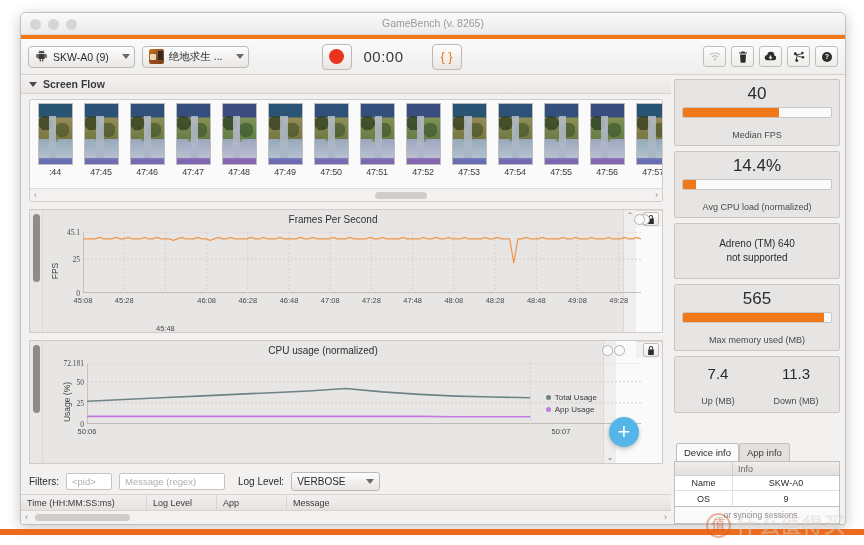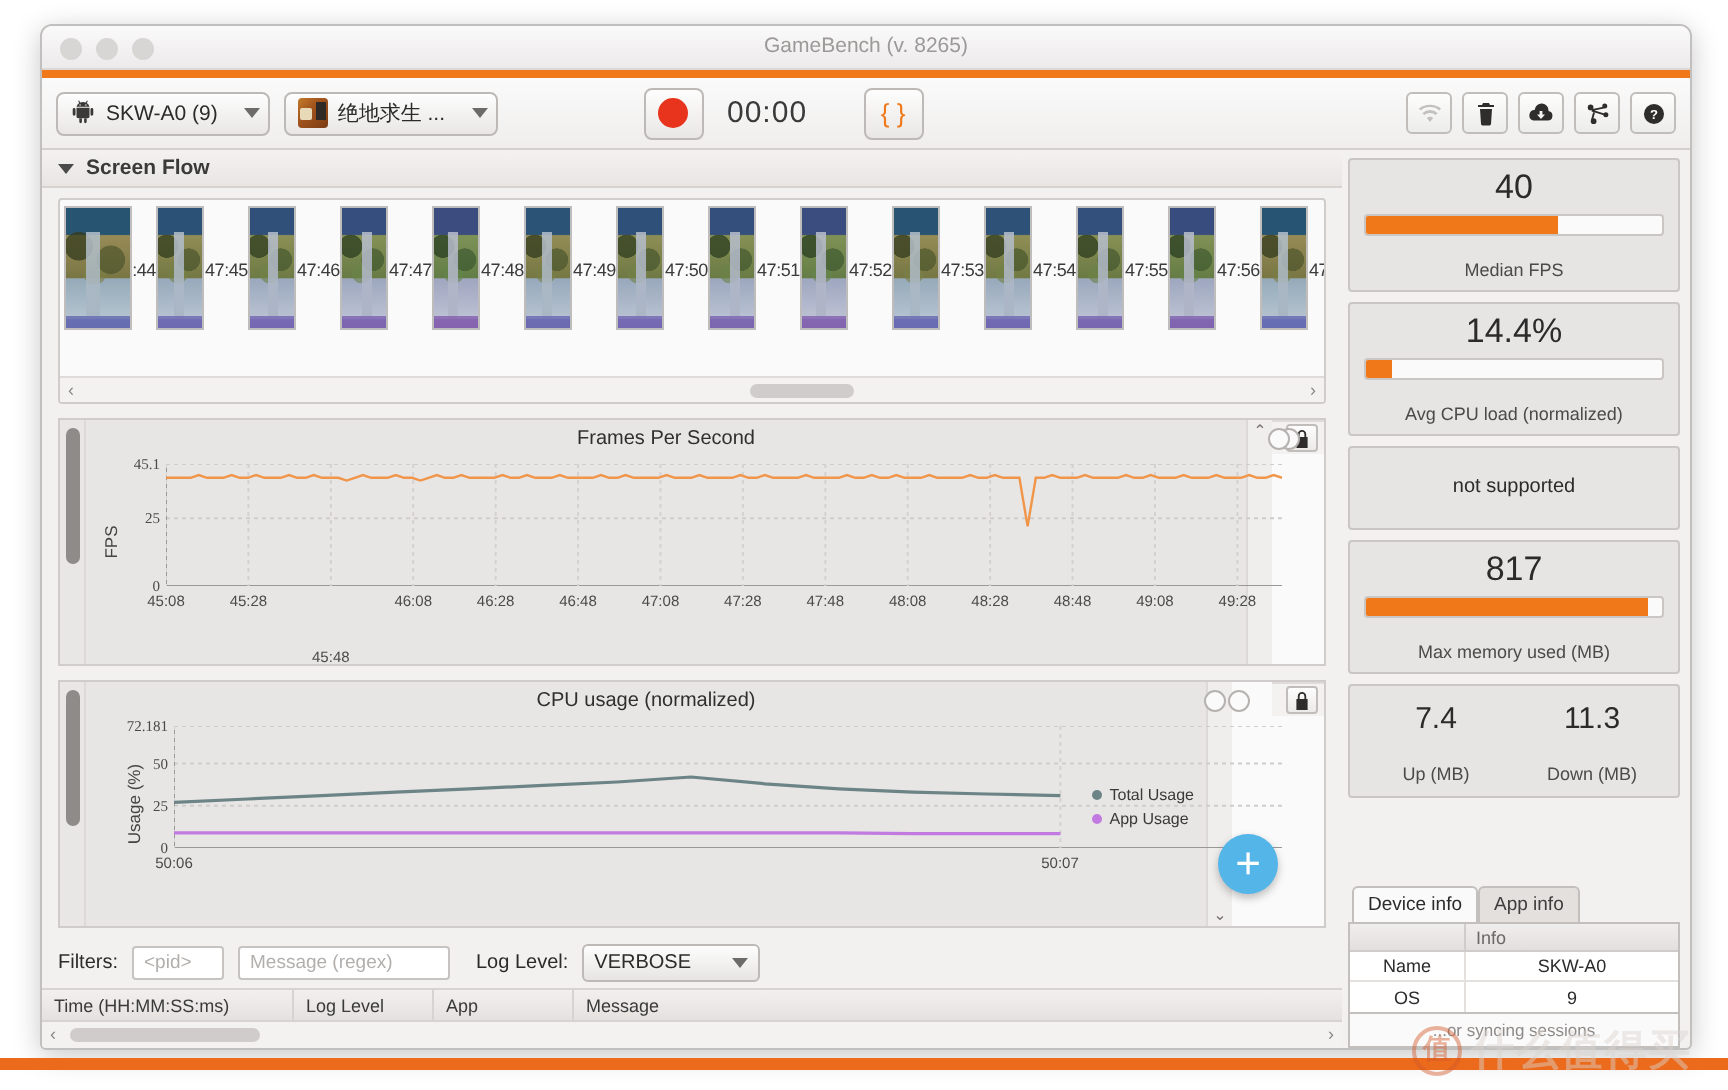--- a/index.html
+++ b/index.html
@@ -131,21 +131,21 @@
     margin: 5px 8px 0 8px;
     background: #fbfafa;
     border: 1px solid #cfcccb;
     border-radius: 2px;
     height: 103px;
     flex: 0 0 auto;
     display: flex; flex-direction: column;
     overflow: hidden;
   }
   #thumbs { flex: 1 1 auto; display: flex; align-items: flex-start; padding: 3px 0 0 2px; overflow: hidden; }
-  .thumb-cell { width: 46px; flex: 0 0 46px; display: flex; flex-direction: row; align-items: center; }
+  .thumb-cell { width: 46px; flex: 0 0 46px; display: flex; flex-direction: column; align-items: center; }
   .thumb {
     width: 35px; height: 62px;
     border: 1px solid #bfbdbb;
     position: relative; overflow: hidden;
     background: linear-gradient(#31507a 0%, #31507a 22%, #8a8f55 23%, #6d7a44 58%, #9aa8bd 59%, #b9c2d2 92%, #7b6fae 93%, #6b5ea2 100%);
   }
   .thumb .veg {
     position:absolute; left:0; top:18%; width:100%; height:45%;
     background:
       radial-gradient(circle at 20% 30%, rgba(45,60,30,.75) 0 22%, transparent 23%),
@@ -637,21 +637,21 @@
               <div class="chart-title">CPU usage (normalized)</div>
               <div class="ylabel">Usage (%)</div>
               <div class="yticks" id="cpu-yticks" style="left: 0px; width: 41px;">
                   <div class="ytick" style="top: 22px;">72.181</div>
                   <div class="ytick" style="top: 40.7451px;">50</div>
                   <div class="ytick" style="top: 61.8726px;">25</div>
                   <div class="ytick" style="top: 83px;">0</div>
                 </div>
               <div class="xticks" id="cpu-xticks" style="left: 44px; width: 554px; top: 86px;">
                   <div class="xtick" style="left: 0px;">50:06</div>
-                  <div class="xtick" style="left: 419px; padding-left: 48px;">50:07</div>
+                  <div class="xtick" style="left: 450px; padding-left: 48px;">50:07</div>
                 </div>
               <svg class="plotarea" id="cpu-svg" width="554" height="61" viewBox="0 0 554 61" style="left: 44px; top: 22px;">
                   <line x1="0" x2="554" y1="0" y2="0" stroke="#cfcdcb" stroke-dasharray="2,2" stroke-width="1"></line>
                   <line x1="0" x2="554" y1="18.745112979870044" y2="18.745112979870044" stroke="#cfcdcb" stroke-dasharray="2,2" stroke-width="1"></line>
                   <line x1="0" x2="554" y1="39.87255648993502" y2="39.87255648993502" stroke="#cfcdcb" stroke-dasharray="2,2" stroke-width="1"></line>
                   <line x1="0" x2="554" y1="61" y2="61" stroke="#cfcdcb" stroke-dasharray="2,2" stroke-width="1"></line>
                   <path d="M0,0 L0,61 L554,61" fill="none" stroke="#9a9896"></path>
                   <line x1="0" x2="0" y1="0" y2="61" stroke="#d4d2d0" stroke-dasharray="2,2"></line>
                   <line x1="443.20000000000005" x2="443.20000000000005" y1="0" y2="61" stroke="#d4d2d0" stroke-dasharray="2,2"></line>
                   <polyline points="0.0,38.2 36.9,36.5 73.9,34.8 110.8,33.1 147.7,31.4 184.7,29.7 221.6,28.0 258.5,25.5 295.5,28.9 332.4,31.4 369.3,33.1 406.3,34.0 443.2,34.8" fill="none" stroke="#6d8486" stroke-width="1.6"></polyline>
@@ -731,25 +731,26 @@
 
       <div class="card">
         <div class="bignum">14.4%</div>
         <div class="bar">
             <div class="bfill" id="bar1" style="width: 9%;"></div>
           </div>
         <div class="caplabel">Avg CPU load (normalized)</div>
       </div>
 
       <div class="card" id="gpu-card">
+        <div class="line">Adreno (TM) 640</div>
         <div class="line">not supported</div>
       </div>
 
       <div class="card">
-        <div class="bignum">817</div>
+        <div class="bignum">565</div>
         <div class="bar">
             <div class="bfill" id="bar2" style="width: 95%;"></div>
           </div>
         <div class="caplabel">Max memory used (MB)</div>
       </div>
 
       <div class="card" id="net-card">
         <div class="half">
           <div class="bignum">7.4</div>
           <div class="caplabel">Up (MB)</div>

